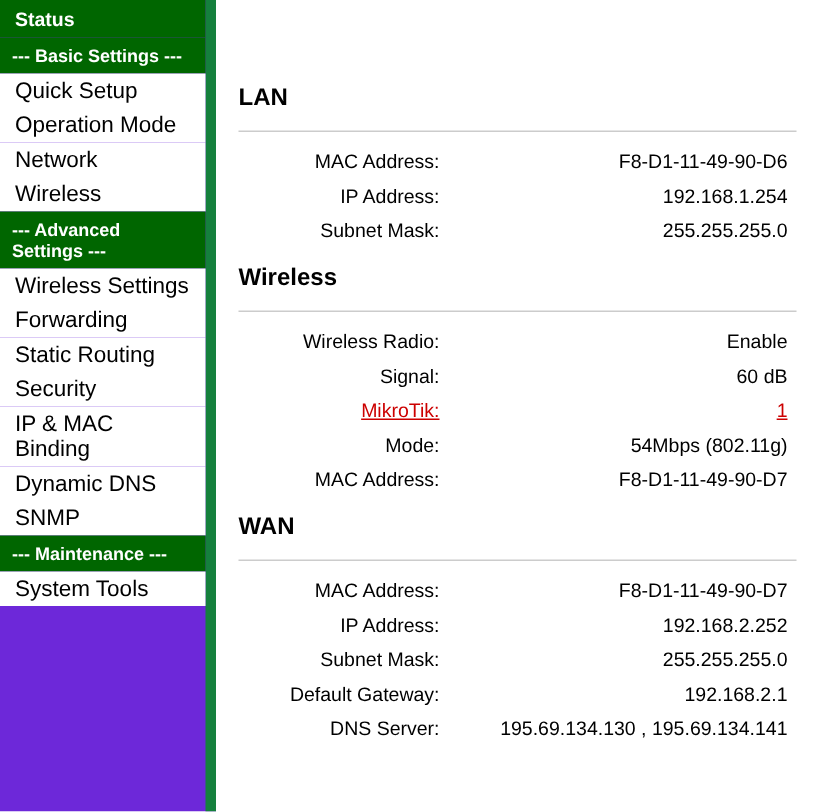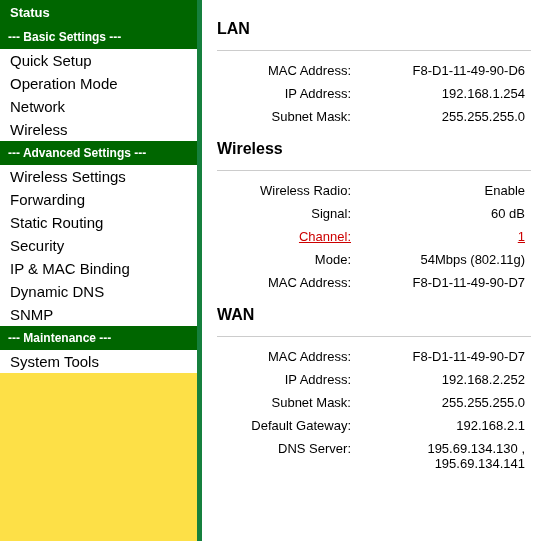--- a/index.html
+++ b/index.html
@@ -1,23 +1,23 @@
 <!DOCTYPE html>
 <html><head>
   <meta charset="utf-8">
   <style>
     * { margin: 0; padding: 0; box-sizing: border-box; }
     body { font-family: Arial, sans-serif; font-size: 13px; display: flex; width: 546px; min-height: 541px; background: #fff; }
 
     
     #sidebar {
-      width: 202px;
+      width: 144px;
       min-height: 541px;
-      background: #fde047;
-      border-right: 5px solid #15803d;
+      background: #6d28d9;
+      border-right: 7px solid #15803d;
       flex-shrink: 0;
     }
     .sidebar-item {
       display: block;
       padding: 3px 10px;
       cursor: pointer;
       font-size: 15px;
       color: #000;
       background: #fff;
     }
@@ -29,20 +29,21 @@
       background: #006600;
       font-weight: bold;
     }
 
     
     #main {
       flex: 1;
       padding: 20px 15px;
       background: #fff;
       overflow-y: auto;
+      margin-top: 37px;
     }
 
     .section-title {
       font-size: 16px;
       font-weight: bold;
       color: #000;
       margin-bottom: 8px;
       padding-bottom: 4px;
     }
 
@@ -138,21 +139,21 @@
       <tbody>
           <tr>
         <td>Wireless Radio:</td>
         <td>Enable</td>
       </tr>
       <tr>
         <td>Signal:</td>
         <td>60 dB</td>
       </tr>
       <tr>
-        <td><span class="link-style">Channel:</span></td>
+        <td><span class="link-style">MikroTik:</span></td>
         <td><span class="link-style">1</span></td>
       </tr>
       <tr>
         <td>Mode:</td>
         <td>54Mbps (802.11g)</td>
       </tr>
       <tr>
         <td>MAC Address:</td>
         <td>F8-D1-11-49-90-D7</td>
       </tr>

